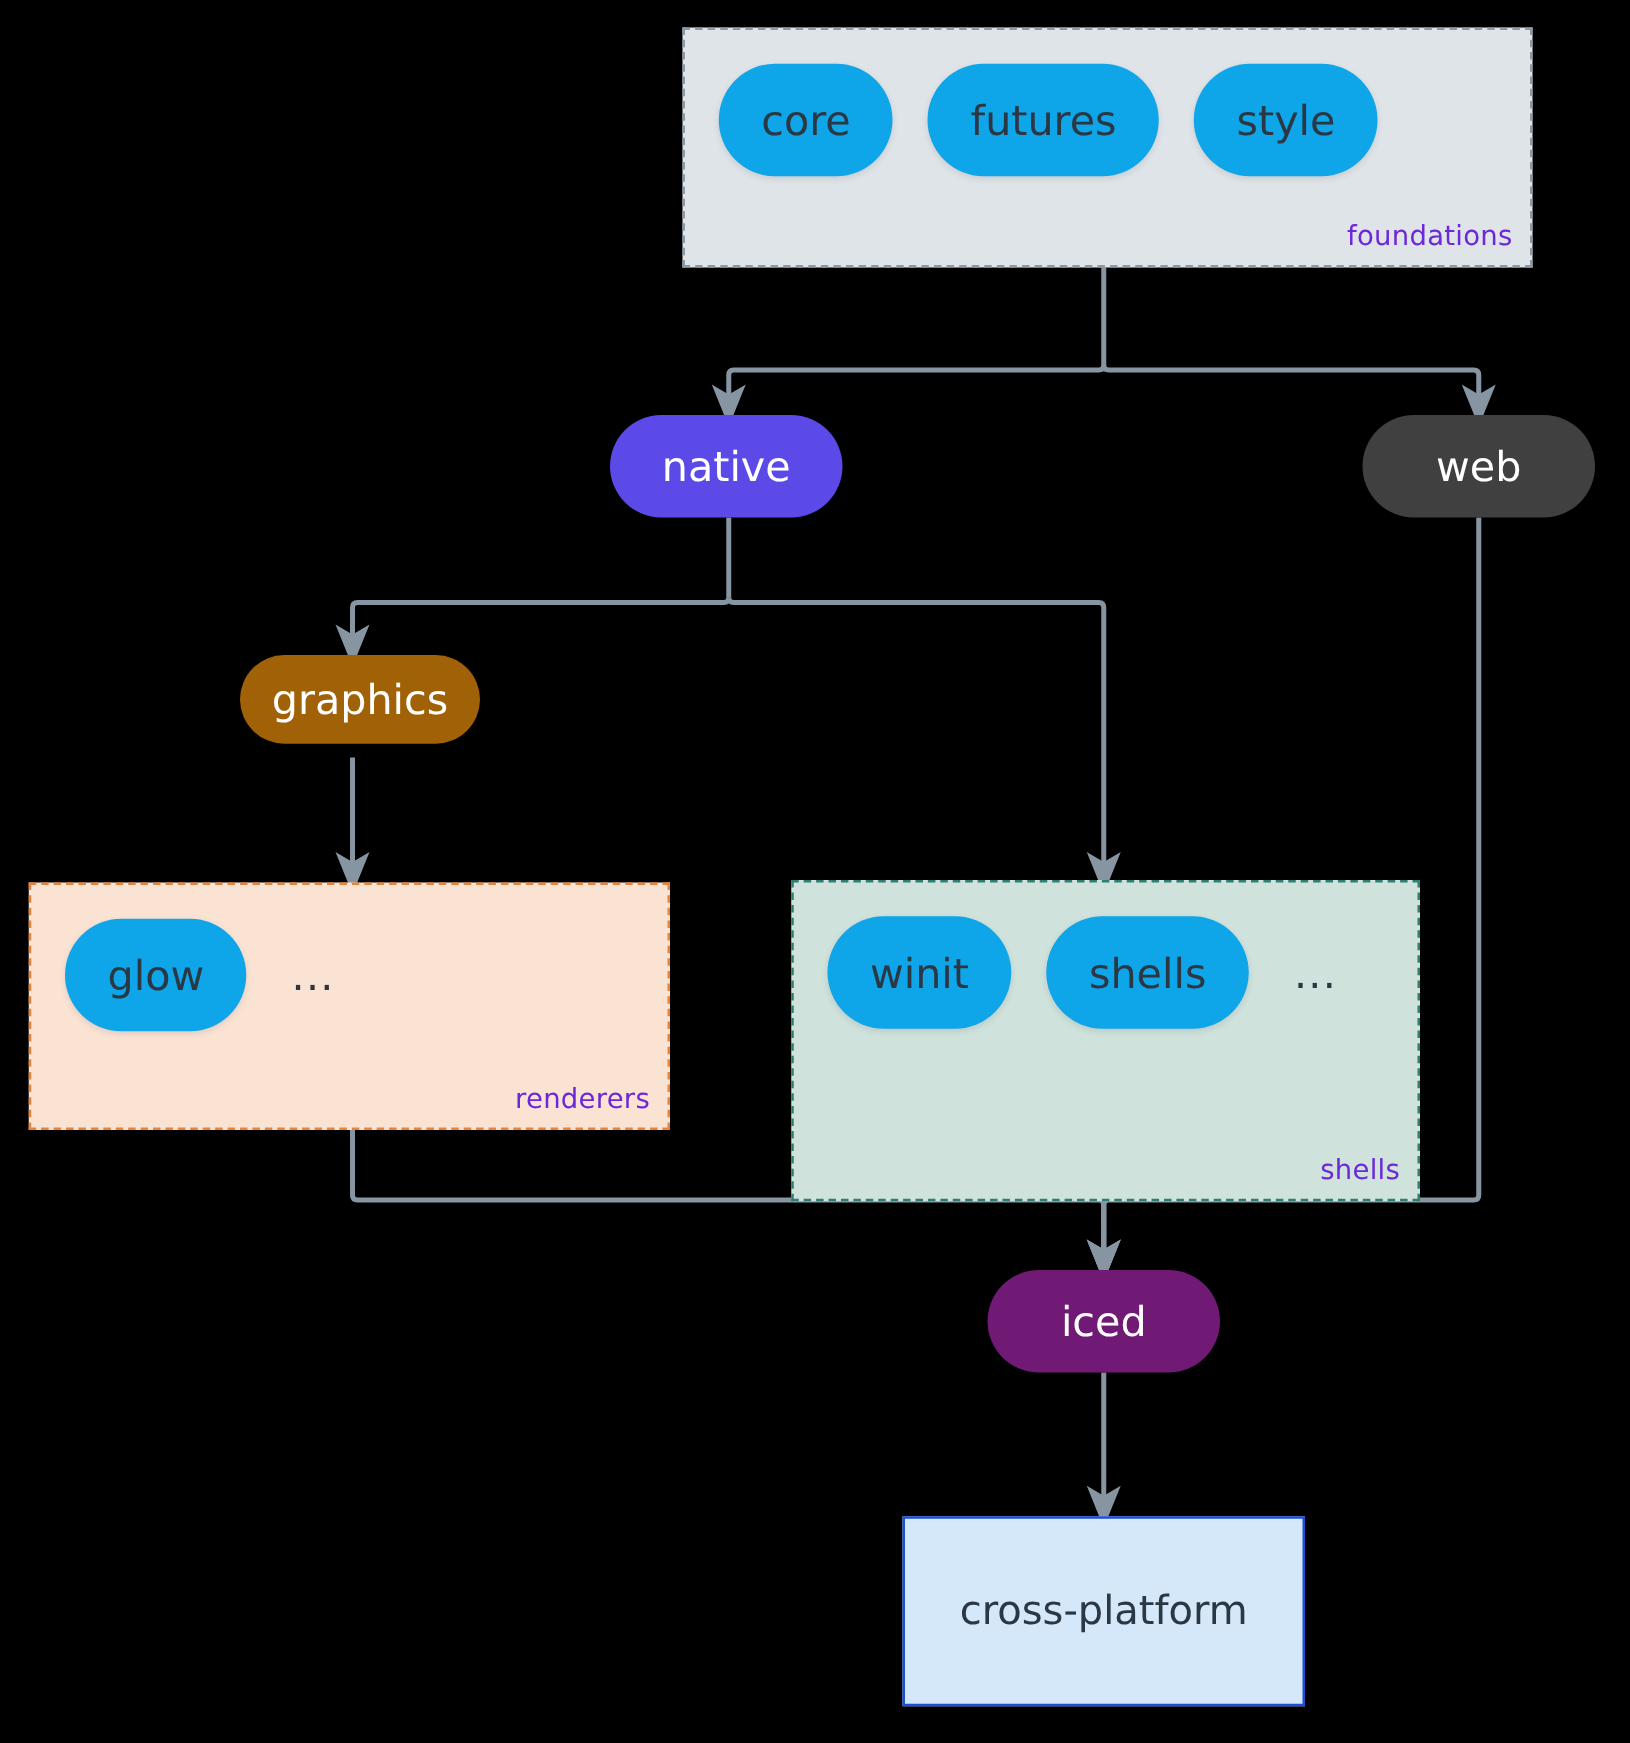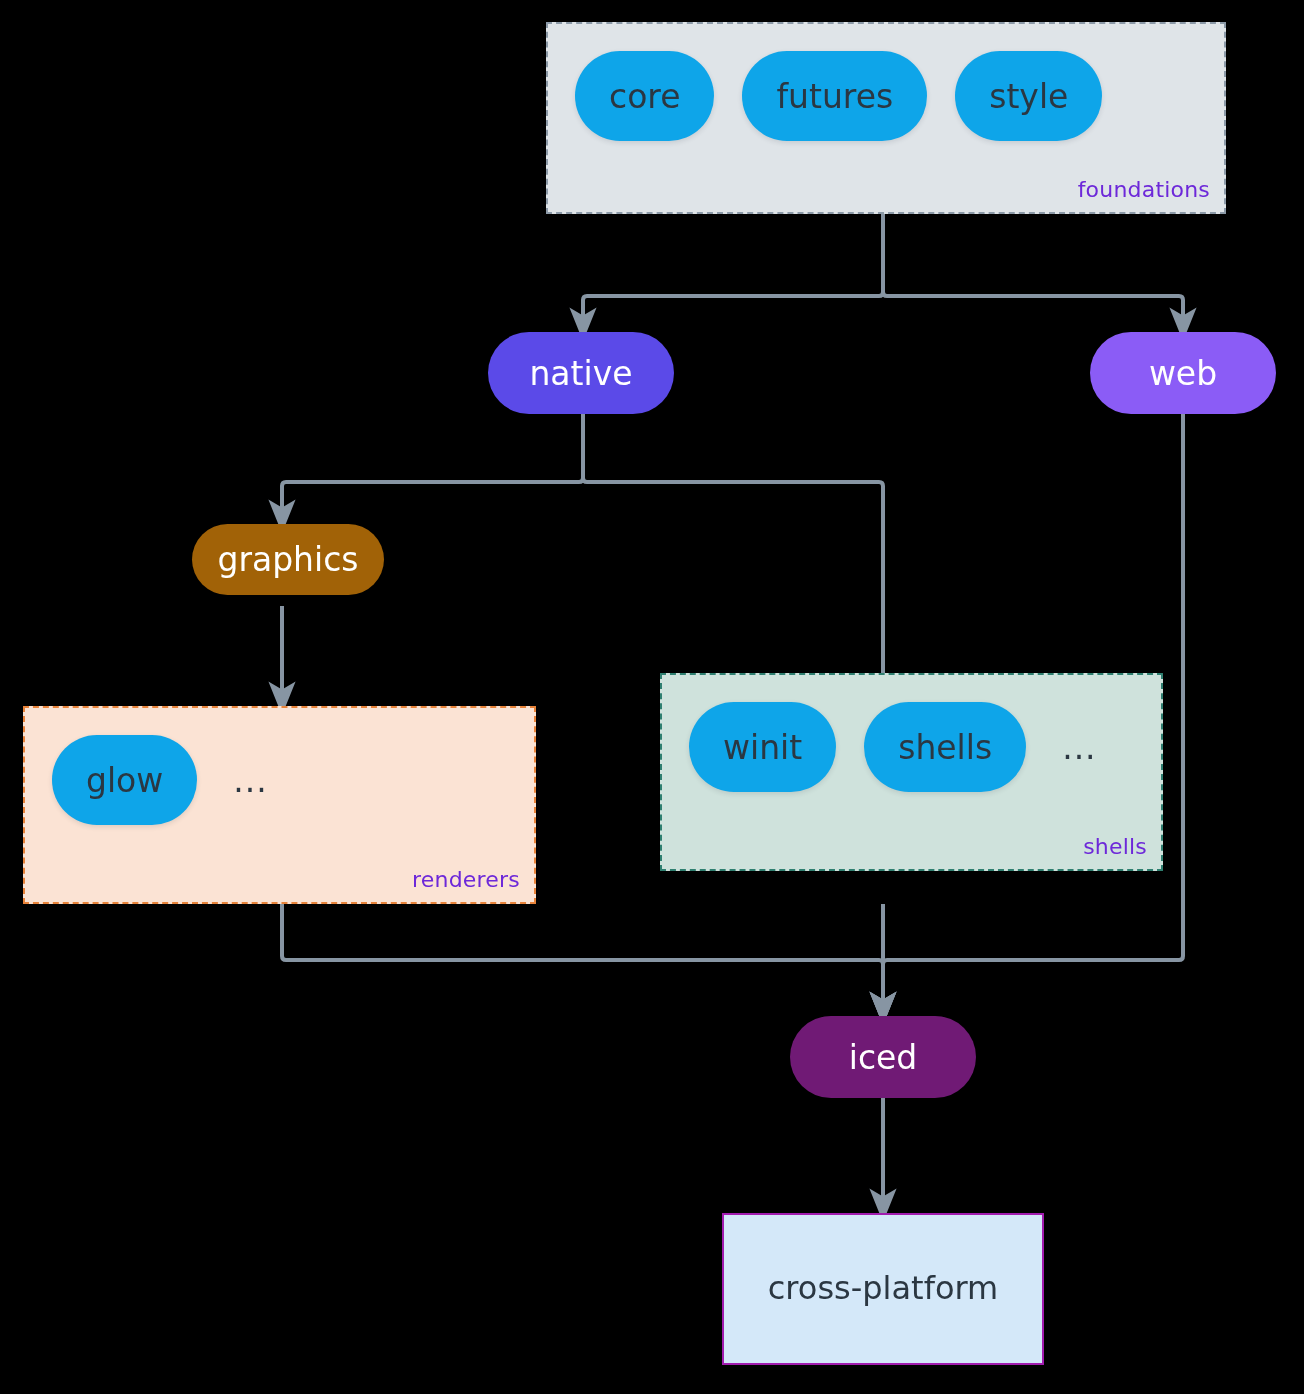--- a/index.html
+++ b/index.html
@@ -59,26 +59,25 @@
   #group-renderers {
     left: 23px;
     top: 706px;
     width: 513px;
     height: 198px;
     background: #fbe3d4;
     border: 2px dashed #e8833a;
   }
   #group-shells {
     left: 633px;
-    top: 673px;
+    top: 704px;
     width: 503px;
-    height: 198px;
+    height: 257px;
     background: #cfe2dc;
     border: 2px dashed #2f7f70;
-    margin-left: 27px;
   }
 
   
   .pill-white {
     height: 90px;
     min-width: 130px;
     padding: 0 34px;
     box-sizing: border-box;
     background: #0ea5e9;
     border-radius: 48px;
@@ -114,21 +113,21 @@
     top: 332px;
     width: 186px;
     height: 82px;
     background: #5b4ae8;
   }
   #node-web {
     left: 1090px;
     top: 332px;
     width: 186px;
     height: 82px;
-    background: #8b5cf6;
+    background: #404040;
   }
   #node-graphics {
     left: 192px;
     top: 524px;
     width: 192px;
     height: 71px;
     background: #a16207;
   }
   #node-iced {
     left: 790px;
@@ -140,21 +139,21 @@
 
   
   #node-app {
     position: absolute;
     left: 722px;
     top: 1213px;
     width: 322px;
     height: 152px;
     box-sizing: border-box;
     background: #d4e8f9;
-    border: 2px solid #a21caf;
+    border: 2px solid #1d4ed8;
     border-radius: 0;
     display: flex;
     flex-direction: column;
     align-items: center;
     justify-content: center;
     font-size: 32px;
     line-height: 1.35;
     color: #2b3742;
     text-align: center;
   }

